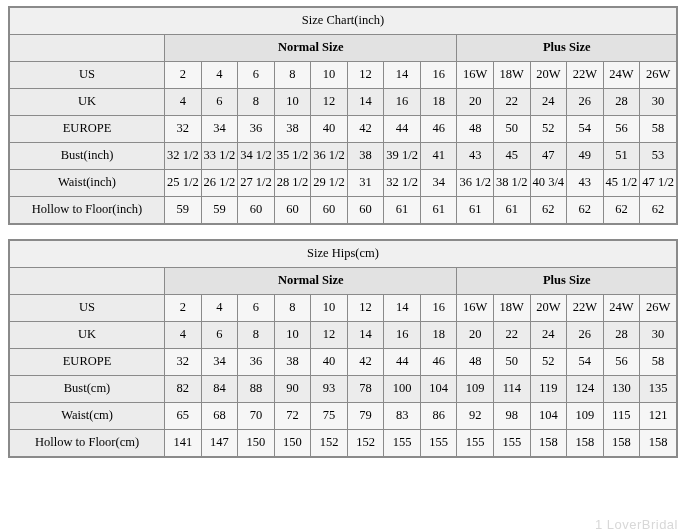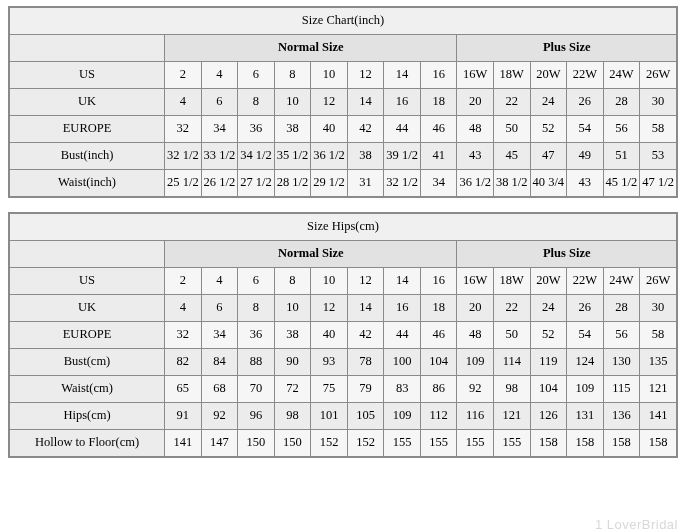--- a/index.html
+++ b/index.html
@@ -181,20 +181,37 @@
           <td>34</td>
           <td>36 1/2</td>
           <td>38 1/2</td>
           <td>40 3/4</td>
           <td>43</td>
           <td>45 1/2</td>
           <td>47 1/2</td>
         </tr>
 
 
+        <tr class="shade-b">
+          <td class="rowlabel">Hollow to Floor(inch)</td>
+          <td>59</td>
+          <td>59</td>
+          <td>60</td>
+          <td>60</td>
+          <td>60</td>
+          <td>60</td>
+          <td>61</td>
+          <td>61</td>
+          <td>61</td>
+          <td>61</td>
+          <td>62</td>
+          <td>62</td>
+          <td>62</td>
+          <td>62</td>
+        </tr>
       </tbody>
     </table>
   </div>
 
   <div class="chart-block" style="margin-top:14px;">
     <table class="size-chart">
       <colgroup>
         <col style="width:140px">
         <col span="14" class="sizecol">
       </colgroup>
@@ -291,37 +308,20 @@
           <td>83</td>
           <td>86</td>
           <td>92</td>
           <td>98</td>
           <td>104</td>
           <td>109</td>
           <td>115</td>
           <td>121</td>
         </tr>
 
-        <tr class="shade-a">
-          <td class="rowlabel">Hips(cm)</td>
-          <td>91</td>
-          <td>92</td>
-          <td>96</td>
-          <td>98</td>
-          <td>101</td>
-          <td>105</td>
-          <td>109</td>
-          <td>112</td>
-          <td>116</td>
-          <td>121</td>
-          <td>126</td>
-          <td>131</td>
-          <td>136</td>
-          <td>141</td>
-        </tr>
 
         <tr class="shade-b">
           <td class="rowlabel">Hollow to Floor(cm)</td>
           <td>141</td>
           <td>147</td>
           <td>150</td>
           <td>150</td>
           <td>152</td>
           <td>152</td>
           <td>155</td>

